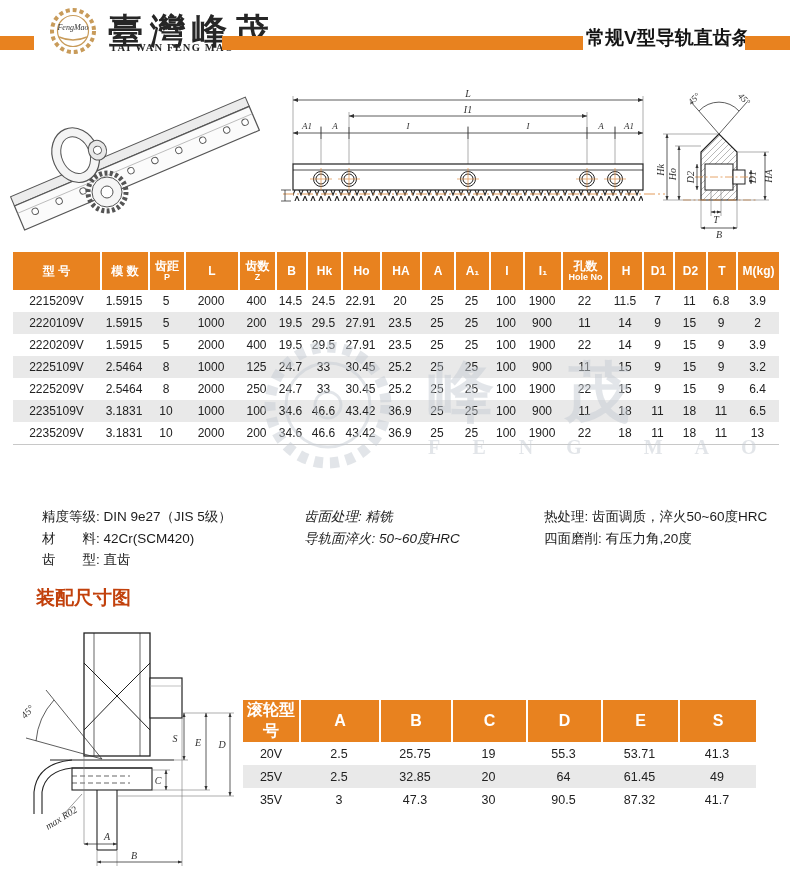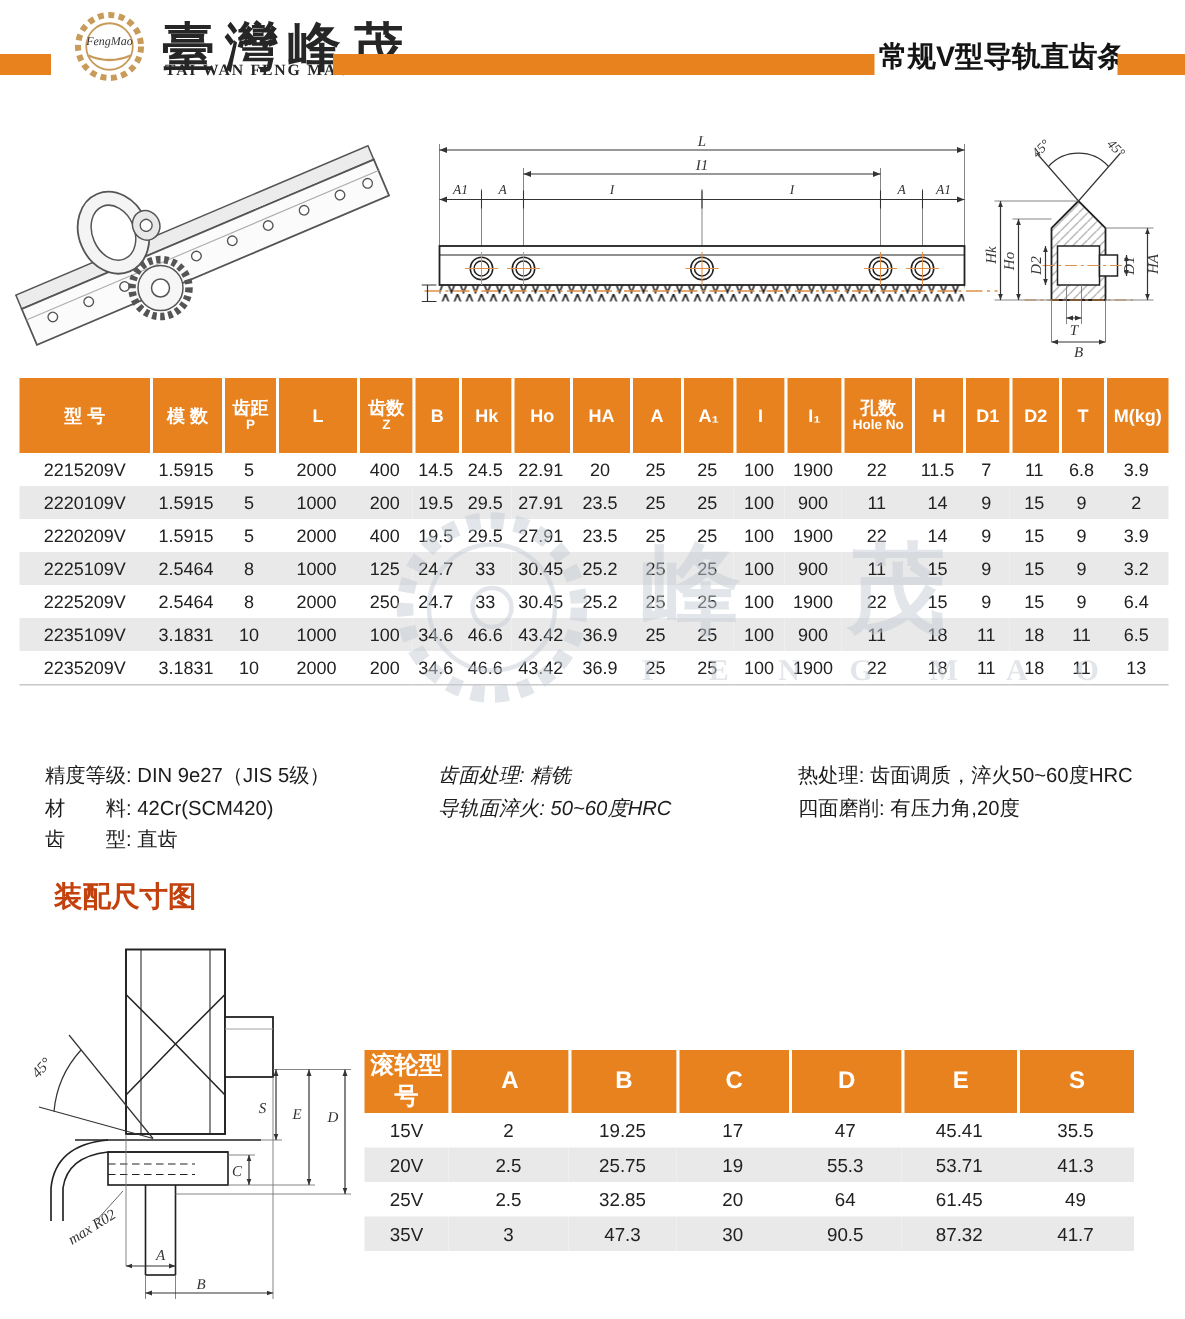--- a/index.html
+++ b/index.html
@@ -21,21 +21,21 @@
 
   
   .svg-abs{position:absolute;}
   svg text{font-family:"Liberation Serif",serif;fill:#333;}
   .dimtxt{font-size:10px;font-style:italic;}
   .dimtxt-sm{font-size:9px;font-style:italic;}
 
   
   table{border-collapse:separate;border-spacing:0;table-layout:fixed;}
   .main-table{position:absolute;top:252px;left:13px;width:764px;}
-  .main-table th{background:#E8821F;color:#fff;font-weight:bold;height:50px;
+  .main-table th{background:#E8821F;color:#fff;font-weight:bold;height:38px;
                  vertical-align:middle;border-left:2px solid #fff;padding:0;}
   .main-table th:first-child{border-left:none;}
   .main-table .th-label{font-size:12px;line-height:12px;font-family:"Liberation Sans",sans-serif;}
   .main-table .th-sub{font-size:9px;line-height:10px;font-weight:bold;}
   .main-table td{height:22px;text-align:center;font-size:12px;color:#222;padding:0;}
   .main-table tbody tr:nth-child(even){background:#E9E9E9;}
   .main-table tbody tr:last-child td{border-bottom:1px solid #c8c8c8;}
 
   .roller-table{position:absolute;top:700px;left:243px;width:513px;}
   .roller-table th{background:#E8821F;color:#fff;font-weight:bold;height:29px;
@@ -46,25 +46,25 @@
   .roller-table tbody tr:nth-child(even){background:#E9E9E9;}
 
   
   .watermark{position:absolute;top:330px;left:258px;width:524px;height:150px;
              display:flex;align-items:center;pointer-events:none;opacity:.5;}
   .wm-gear{width:140px;height:140px;flex:0 0 auto;}
   .wm-right{margin-left:30px;}
   .wm-cn{font-size:66px;font-weight:bold;color:#c7cdd4;letter-spacing:26px;line-height:80px;
          font-family:Liberation Sans, sans-serif;}
   .wm-en{font-size:20px;font-weight:bold;color:#c7cdd4;letter-spacing:14px;margin-top:4px;
-         font-family:"Liberation Serif",serif;display:flex;gap:24px;}
+         font-family:"Liberation Serif",serif;display:flex;gap:48px;}
 
   
   .specs{position:absolute;top:506px;left:30px;display:flex;font-size:13.5px;line-height:21.5px;color:#1c1c1c;}
-  .specs .spec-col1{width:262px;}
+  .specs .spec-col1{width:262px;margin-left:12px;}
   .specs .spec-col2{width:240px;font-style:italic;}
   .specs .spec-col3{width:258px;}
 
   .section-heading{position:absolute;top:585px;left:36px;font-size:19px;font-weight:bold;color:#c2410c;}
 </style>
 </head>
 <body>
 
 <div class="page">
 
@@ -622,29 +622,20 @@
           <th>
             <div class="th-label">E</div>
           </th>
           <th>
             <div class="th-label">S</div>
           </th>
         </tr>
       </thead>
     <tbody>
         <tr>
-          <td>15V</td>
-          <td>2</td>
-          <td>19.25</td>
-          <td>17</td>
-          <td>47</td>
-          <td>45.41</td>
-          <td>35.5</td>
-        </tr>
-        <tr>
           <td>20V</td>
           <td>2.5</td>
           <td>25.75</td>
           <td>19</td>
           <td>55.3</td>
           <td>53.71</td>
           <td>41.3</td>
         </tr>
         <tr>
           <td>25V</td>

